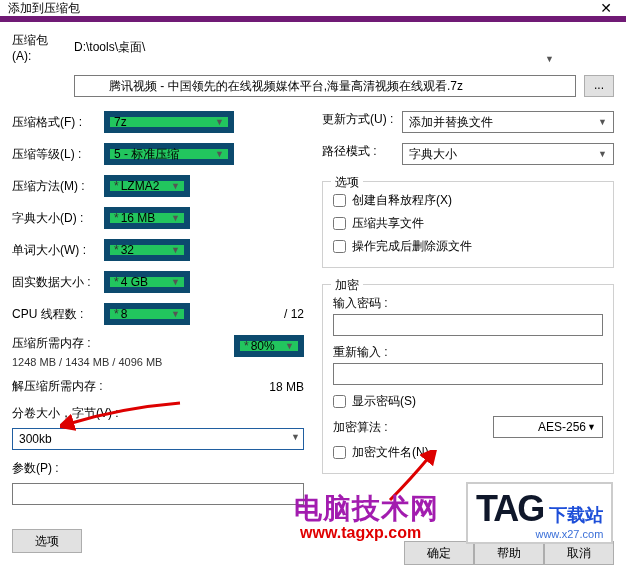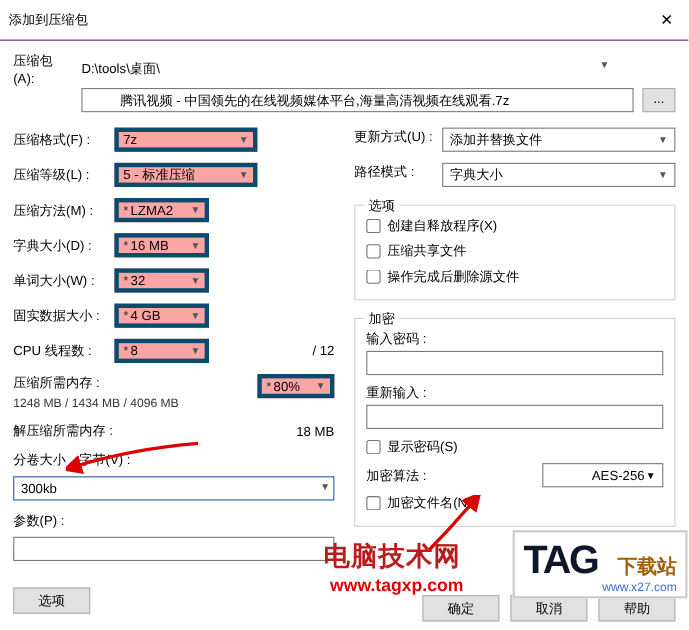--- a/index.html
+++ b/index.html
@@ -1,29 +1,29 @@
 <!DOCTYPE html>
 <html><head>
 <meta charset="utf-8">
 <style>
 * { box-sizing: border-box; margin: 0; padding: 0; font-family: "Microsoft YaHei", "Segoe UI", sans-serif; font-size: 12px; }
 body { background: #fff; width: 626px; height: 573px; position: relative; overflow: hidden; }
-.titlebar { height: 37px; display: flex; align-items: center; padding: 0 0 0 8px; border-bottom: 1px solid #701a75; }
+.titlebar { height: 22px; display: flex; align-items: center; padding: 0 0 0 8px; border-bottom: 6px solid #701a75; }
 .titlebar .title { flex: 1; }
 .titlebar .close { width: 40px; text-align: center; font-size: 14px; cursor: default; }
 .content { padding: 10px 12px; }
 .row { display: flex; align-items: center; margin-bottom: 8px; }
 .label { width: 50px; }
 .path-row input { flex: 1; height: 22px; padding: 2px 4px; border: 1px solid #7a7a7a; }
 .browse-btn { width: 30px; height: 22px; margin-left: 8px; border: 1px solid #adadad; background: #e1e1e1; text-align: center; line-height: 18px; }
 .cols { display: flex; gap: 18px; margin-top: 14px; }
 .col { flex: 1; display: flex; flex-direction: column; gap: 10px; }
 .field { display: flex; align-items: center; }
 .field .flabel { width: 92px; }
-.select { height: 22px; border: 4px solid #0c4a6e; background: #fca5a5; display: flex; align-items: center; padding: 0 4px; position: relative; }
+.select { height: 22px; border: 6px solid #0c4a6e; background: #22c55e; display: flex; align-items: center; padding: 0 4px; position: relative; }
 .select .arrow { margin-left: auto; font-size: 9px; color: #555; }
 .sel-w1 { width: 130px; }
 .sel-w2 { width: 86px; }
 .star { color: #333; margin-right: 2px; }
 .cpu-row { display: flex; align-items: center; }
 .mem { font-size: 11px; color: #333; }
 .stack { display: flex; flex-direction: column; gap: 4px; }
 .right-field { display: flex; }
 .right-field .rlabel { width: 80px; }
 .right-sel { flex: 1; height: 22px; border: 1px solid #7a7a7a; background: #fff; display: flex; align-items: center; padding: 0 6px; }
@@ -34,43 +34,43 @@
 .cb input[type=checkbox] { width: 13px; height: 13px; }
 .pw-input { width: 100%; height: 22px; border: 1px solid #7a7a7a; margin-top: 2px; margin-bottom: 8px; padding: 2px 4px; }
 .alg-row { display: flex; align-items: center; gap: 10px; margin: 6px 0; }
 .alg-row .asel { width: 110px; height: 22px; border: 1px solid #7a7a7a; display: flex; align-items: center; padding: 0 6px; }
 .alg-row .asel .arrow { margin-left: auto; font-size: 9px; }
 .vol-input { width: 100%; height: 22px; border: 1px solid #205ea0; padding: 2px 6px; }
 .param-input { width: 100%; height: 22px; border: 1px solid #7a7a7a; padding: 2px 6px; }
 .vol-wrap { position: relative; }
 .vol-arrow { position: absolute; right: 4px; top: 4px; font-size: 9px; color: #555; }
 .opt-btn { width: 70px; height: 24px; border: 1px solid #adadad; background: #e1e1e1; margin-top: 14px; }
-.bottom { position: absolute; bottom: 8px; right: 12px; display: flex; gap: 10px; }
+.bottom { position: absolute; bottom: 8px; right: 12px; display: flex; }
 .btn { width: 70px; height: 24px; border: 1px solid #adadad; background: #e1e1e1; text-align: center; line-height: 22px; }
 .overlay { position: absolute; pointer-events: none; }
-.redtxt1 { left: 294px; top: 490px; font-size: 24px; font-weight: bold; color: #b91c1c; font-family: "SimHei", sans-serif; letter-spacing: 1px; text-align: center; }
+.redtxt1 { left: 294px; top: 490px; font-size: 28px; font-weight: bold; color: #a21caf; font-family: "SimHei", sans-serif; letter-spacing: 1px; text-align: center; }
 .redtxt2 { left: 300px; top: 524px; font-size: 16px; color: #e00000; font-weight: bold; }
 .tag { left: 466px; top: 482px; }
 .tag-box { background: #fff; border: 2px solid #ccc; padding: 4px 8px 2px; display: inline-block; }
 .tag-big { font-size: 36px; font-weight: 900; color: #0f172a; font-family: Arial, sans-serif; letter-spacing: -2px; }
-.tag-small { font-size: 18px; color: #a16207; font-weight: bold; margin-left: 18px; }
+.tag-small { font-size: 18px; color: #1d4ed8; font-weight: bold; margin-left: 6px; }
 .tag-sub { font-size: 11px; color: #3a6fd8; text-align: right; margin-top: -2px; }
 svg.arrow-svg { position: absolute; }
 .mlabel { margin-bottom: 2px; }
 </style>
 </head>
 <body>
 
 <div class="titlebar">
   <span class="title">添加到压缩包</span>
   <span class="close">✕</span>
 </div>
 
 <div class="content">
-  <div class="row" style="margin-bottom:2px;">
+  <div class="row" style="margin-bottom:12px;">
     <span class="label">压缩包(A):</span>
     <span style="margin-left:12px;">D:\tools\桌面\</span>
   </div>
   <div class="row path-row">
     <span class="label"></span>
     <input type="text" style="margin-left: 12px; padding-left: 34px;" value="腾讯视频 - 中国领先的在线视频媒体平台,海量高清视频在线观看.7z">
     <span style="position:absolute; right:72px; top:54px; font-size:9px; color:#555;">▼</span>
     <div class="browse-btn">...</div>
   </div>
 
@@ -212,22 +212,22 @@
             <input type="checkbox" style="">
             <span>加密文件名(N)</span>
           </label>
       </div>
     </div>
   </div>
 </div>
 
 <div class="bottom">
   <div class="btn">确定</div>
+  <div class="btn">帮助</div>
   <div class="btn">取消</div>
-  <div class="btn">帮助</div>
 </div>
 
 <svg class="arrow-svg overlay" style="left:60px; top:398px;" width="130" height="40">
   <defs>
       <marker id="ah1" markerWidth="10" markerHeight="10" refX="2" refY="3" orient="auto">
         <path d="M0,0 L6,3 L0,6 Z" fill="#d00"></path>
       </marker>
     </defs>
   <path d="M120,5 Q60,10 8,26" stroke="#d00" stroke-width="3" fill="none" marker-end="url(#ah1)"></path>
 </svg>

